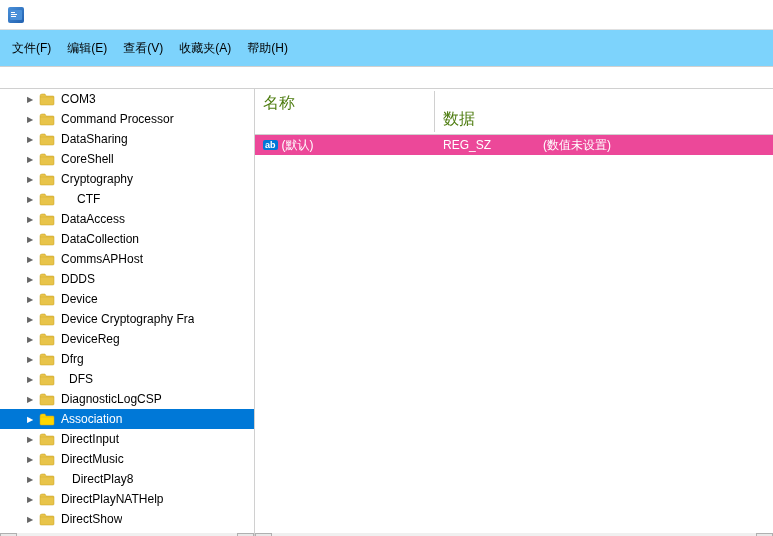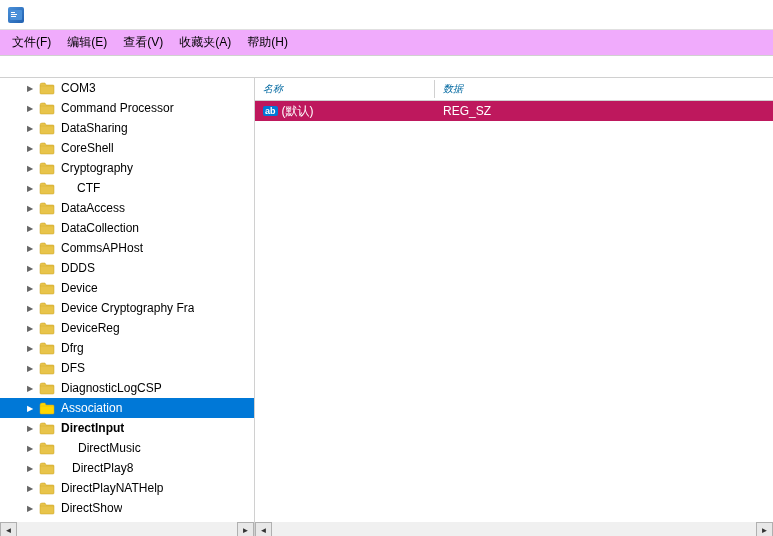--- a/index.html
+++ b/index.html
@@ -55,22 +55,22 @@
       cursor: pointer;
       display: flex;
       align-items: center;
       justify-content: center;
       font-size: 12px;
       color: #333;
     }
 
     
     .menu-bar {
-      background: #f0abfc;
-      height: 26px;
+      background: #7dd3fc;
+      height: 37px;
       display: flex;
       align-items: center;
       border-bottom: 1px solid #d0d0d0;
       padding: 12px 4px;
     }
     .menu-item {
       padding: 2px 8px;
       cursor: pointer;
       font-size: 12px;
       color: #000;
@@ -157,44 +157,43 @@
       flex-direction: column;
       overflow: hidden;
     }
     .right-header {
       display: flex;
       background: #fff;
       border-bottom: 1px solid #d0d0d0;
       padding: 2px 0;
     }
     .right-header-col {
-      font-size: 10px;
+      font-size: 16px;
       font-weight: normal;
       padding: 2px 8px;
-      color: #0369a1;
+      color: #4d7c0f;
       border-right: 1px solid #d0d0d0;
-      font-style: italic;
     }
     .right-header-col:last-child { border-right: none; }
     .col-name { width: 180px; }
     .col-type { width: 100px; }
-    .col-data { flex: 1; }
+    .col-data { flex: 1; margin-top: 16px; }
 
     .right-content {
       flex: 1;
       overflow-y: auto;
       overflow-x: hidden;
     }
     .right-row {
       display: flex;
       align-items: center;
       height: 20px;
       cursor: pointer;
     }
-    .right-row.selected { background: #be185d; color: white; }
+    .right-row.selected { background: #ec4899; color: white; }
     .right-cell {
       font-size: 12px;
       padding: 0 8px;
       overflow: hidden;
       text-overflow: ellipsis;
       white-space: nowrap;
     }
 
     .bottom-row {
       display: flex;
@@ -409,21 +408,21 @@
           <span style="margin-left: 3px; overflow: hidden; text-overflow: ellipsis;">Dfrg</span>
         </div>
         <div class="tree-item" style="padding-left: 24px;">
           <span class="expand-arrow" style="color: rgb(102, 102, 102);">▶</span>
           <span class="folder-icon">
             <svg viewBox="0 0 16 14" xmlns="http://www.w3.org/2000/svg">
     <path d="M1 4 Q1 2 3 2 L6 2 L7 4 L14 4 Q15 4 15 5 L15 12 Q15 13 14 13 L2 13 Q1 13 1 12 Z" fill="#e8c44a" stroke="#c8a020" stroke-width="0.5"></path>
     <path d="M1 5 L15 5" stroke="#c8a020" stroke-width="0.3"></path>
   </svg>
           </span>
-          <span style="margin-left: 3px; overflow: hidden; text-overflow: ellipsis;">DFS</span>
+          <span style="margin-left: 11px; overflow: hidden; text-overflow: ellipsis;">DFS</span>
         </div>
         <div class="tree-item" style="padding-left: 24px;">
           <span class="expand-arrow" style="color: rgb(102, 102, 102);">▶</span>
           <span class="folder-icon">
             <svg viewBox="0 0 16 14" xmlns="http://www.w3.org/2000/svg">
     <path d="M1 4 Q1 2 3 2 L6 2 L7 4 L14 4 Q15 4 15 5 L15 12 Q15 13 14 13 L2 13 Q1 13 1 12 Z" fill="#e8c44a" stroke="#c8a020" stroke-width="0.5"></path>
     <path d="M1 5 L15 5" stroke="#c8a020" stroke-width="0.3"></path>
   </svg>
           </span>
           <span style="margin-left: 3px; overflow: hidden; text-overflow: ellipsis;">DiagnosticLogCSP</span>
@@ -439,31 +438,31 @@
           <span style="margin-left: 3px; overflow: hidden; text-overflow: ellipsis;">Association</span>
         </div>
         <div class="tree-item" style="padding-left: 24px;">
           <span class="expand-arrow" style="color: rgb(102, 102, 102);">▶</span>
           <span class="folder-icon">
             <svg viewBox="0 0 16 14" xmlns="http://www.w3.org/2000/svg">
     <path d="M1 4 Q1 2 3 2 L6 2 L7 4 L14 4 Q15 4 15 5 L15 12 Q15 13 14 13 L2 13 Q1 13 1 12 Z" fill="#e8c44a" stroke="#c8a020" stroke-width="0.5"></path>
     <path d="M1 5 L15 5" stroke="#c8a020" stroke-width="0.3"></path>
   </svg>
           </span>
-          <span style="margin-left: 3px; overflow: hidden; text-overflow: ellipsis; font-weight: bold;">DirectInput</span>
-        </div>
-        <div class="tree-item" style="padding-left: 24px;">
-          <span class="expand-arrow" style="color: rgb(102, 102, 102);">▶</span>
-          <span class="folder-icon">
-            <svg viewBox="0 0 16 14" xmlns="http://www.w3.org/2000/svg">
-    <path d="M1 4 Q1 2 3 2 L6 2 L7 4 L14 4 Q15 4 15 5 L15 12 Q15 13 14 13 L2 13 Q1 13 1 12 Z" fill="#e8c44a" stroke="#c8a020" stroke-width="0.5"></path>
-    <path d="M1 5 L15 5" stroke="#c8a020" stroke-width="0.3"></path>
-  </svg>
-          </span>
-          <span style="margin-left: 20px; overflow: hidden; text-overflow: ellipsis;">DirectMusic</span>
+          <span style="margin-left: 3px; overflow: hidden; text-overflow: ellipsis;">DirectInput</span>
+        </div>
+        <div class="tree-item" style="padding-left: 24px;">
+          <span class="expand-arrow" style="color: rgb(102, 102, 102);">▶</span>
+          <span class="folder-icon">
+            <svg viewBox="0 0 16 14" xmlns="http://www.w3.org/2000/svg">
+    <path d="M1 4 Q1 2 3 2 L6 2 L7 4 L14 4 Q15 4 15 5 L15 12 Q15 13 14 13 L2 13 Q1 13 1 12 Z" fill="#e8c44a" stroke="#c8a020" stroke-width="0.5"></path>
+    <path d="M1 5 L15 5" stroke="#c8a020" stroke-width="0.3"></path>
+  </svg>
+          </span>
+          <span style="margin-left: 3px; overflow: hidden; text-overflow: ellipsis;">DirectMusic</span>
         </div>
         <div class="tree-item" style="padding-left: 24px;">
           <span class="expand-arrow" style="color: rgb(102, 102, 102);">▶</span>
           <span class="folder-icon">
             <svg viewBox="0 0 16 14" xmlns="http://www.w3.org/2000/svg">
     <path d="M1 4 Q1 2 3 2 L6 2 L7 4 L14 4 Q15 4 15 5 L15 12 Q15 13 14 13 L2 13 Q1 13 1 12 Z" fill="#e8c44a" stroke="#c8a020" stroke-width="0.5"></path>
     <path d="M1 5 L15 5" stroke="#c8a020" stroke-width="0.3"></path>
   </svg>
           </span>
           <span style="margin-left: 14px; overflow: hidden; text-overflow: ellipsis;">DirectPlay8</span>
@@ -497,20 +496,21 @@
       <div class="right-header-col col-data">数据</div>
     </div>
     <div class="right-content">
 
     <div class="right-row selected">
           <div class="right-cell" style="width: 180px; display: flex; align-items: center; gap: 4px;">
             <span style="background: rgb(0, 120, 215); color: white; font-size: 9px; padding: 0px 2px; border-radius: 2px; font-weight: bold; flex-shrink: 0;">ab</span>
             <span>(默认)</span>
           </div>
           <div class="right-cell" style="width: 100px;">REG_SZ</div>
+          <div class="right-cell" style="flex: 1 1 0%;">(数值未设置)</div>
         </div>
       </div>
   </div>
 </div>
 
 <div class="bottom-row">
   <div class="left-hscroll">
     <div class="hscroll-btn">◄</div>
     <div class="hscroll-track"></div>
     <div class="hscroll-btn">►</div>

